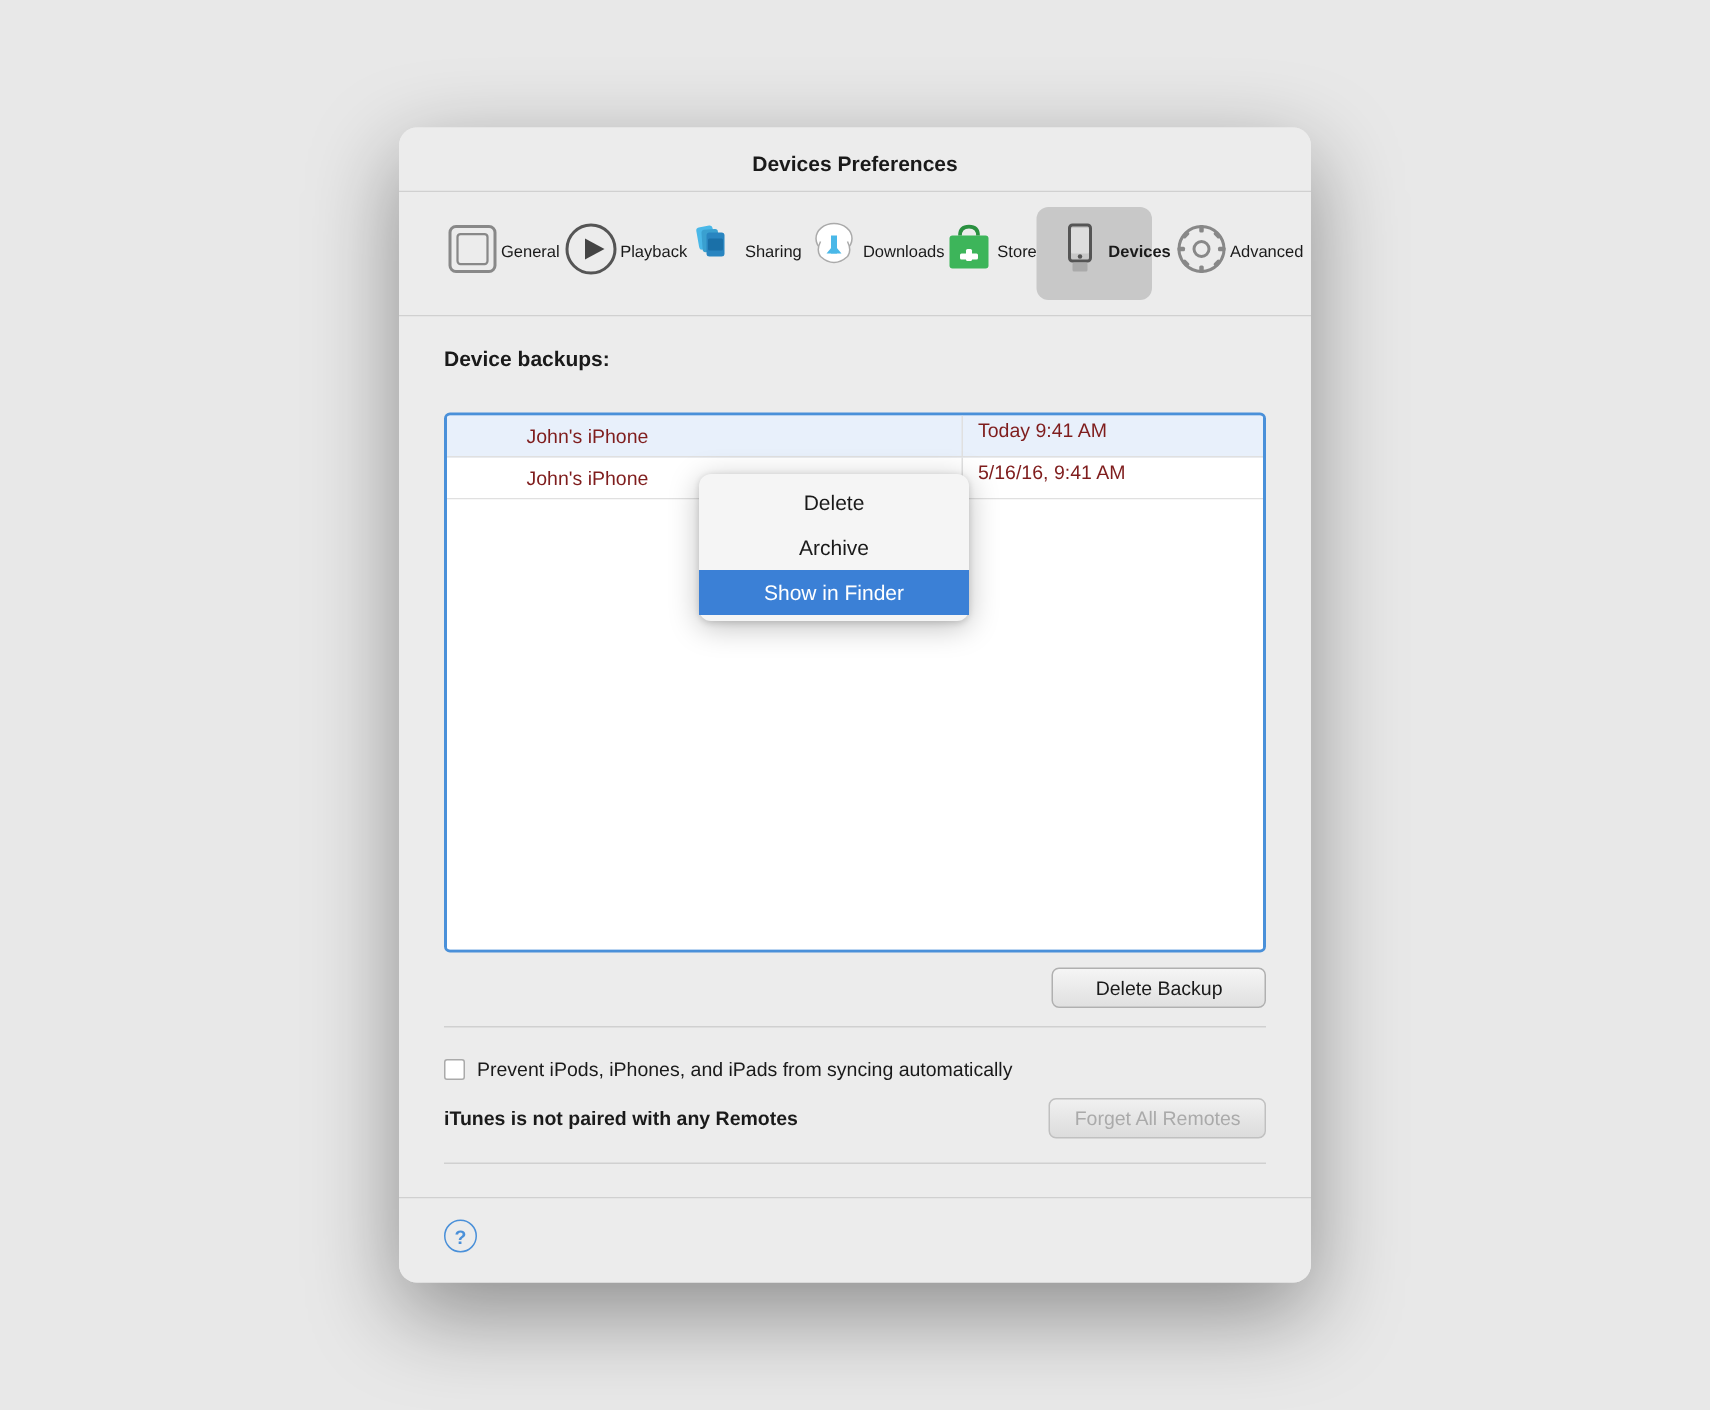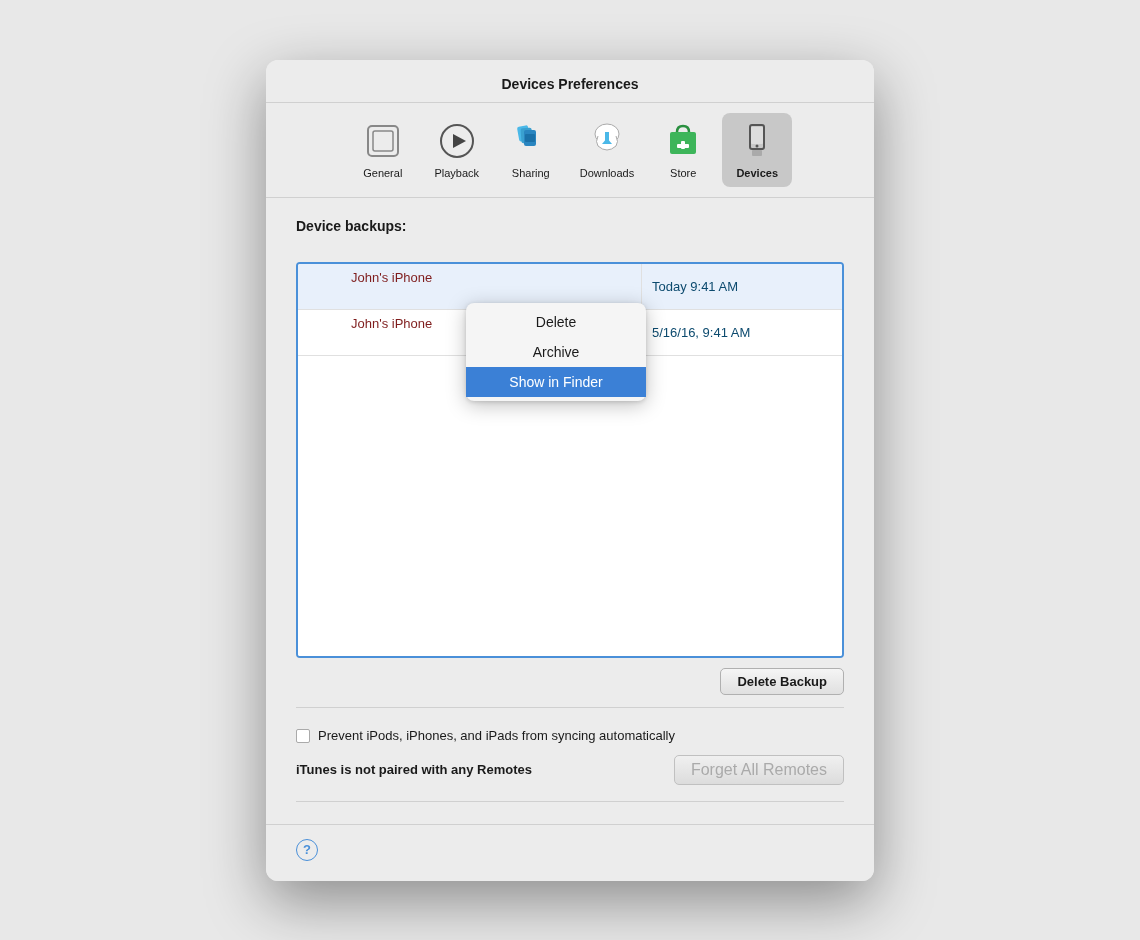--- a/index.html
+++ b/index.html
@@ -40,21 +40,21 @@
       justify-content: center;
       align-items: flex-start;
       padding: 10px 20px 10px;
       background: #ececec;
       border-bottom: 1px solid #d0d0d0;
       gap: 4px;
     }
 
     .toolbar-item {
       display: flex;
-      flex-direction: column;
+      flex-direction: row;
       align-items: center;
       padding: 6px 10px 8px;
       cursor: pointer;
       border-radius: 8px;
       min-width: 70px;
     }
 
     .toolbar-item.active {
       background: #c8c8c8;
     }
@@ -117,23 +117,23 @@
       flex: 1;
       padding: 6px 8px;
       font-size: 13px;
       color: #7f1d1d;
       border-right: 1px solid #e0e0e0;
       margin-left: 45px;
     }
 
     .backup-cell-date {
       width: 200px;
-      padding: 15px 10px;
-      font-size: 13px;
-      color: #0c4a6e;
+      padding: 2px 10px;
+      font-size: 13px;
+      color: #7f1d1d;
     }
 
     .context-menu {
       position: absolute;
       left: 200px;
       top: 105px;
       background: #f5f5f5;
       border-radius: 8px;
       box-shadow: 0 4px 20px rgba(0,0,0,0.25), 0 1px 4px rgba(0,0,0,0.15);
       padding: 4px 0;
@@ -154,28 +154,27 @@
       color: #fff;
     }
 
     .button-row {
       display: flex;
       justify-content: flex-end;
       padding: 10px 0 6px;
     }
 
     .btn {
-      padding: 5px 16px;
+      padding: 5px 28px;
       font-size: 13px;
       border-radius: 5px;
       cursor: pointer;
       border: 1px solid #b0b0b0;
       background: linear-gradient(to bottom, #f5f5f5, #e0e0e0);
       color: #1a1a1a;
-      font-weight: bold;
     }
 
     .btn:disabled {
       color: #aaa;
       cursor: default;
     }
 
     .separator {
       height: 1px;
       background: #d0d0d0;
@@ -216,21 +215,21 @@
     }
 
     .remotes-label {
       font-size: 13px;
       font-weight: 600;
       color: #1a1a1a;
     }
 
     .btn-disabled {
       padding: 5px 16px;
-      font-size: 16px;
+      font-size: 13px;
       border-radius: 5px;
       cursor: default;
       border: 1px solid #c0c0c0;
       background: linear-gradient(to bottom, #f0f0f0, #dcdcdc);
       color: #aaa;
     }
 
     .bottom-bar {
       display: flex;
       align-items: center;
@@ -358,20 +357,38 @@
         <svg width="38" height="38" viewBox="0 0 38 38">
           <rect x="12" y="3" width="14" height="24" rx="2" fill="none" stroke="#555" stroke-width="2"></rect>
           <rect x="13" y="5" width="12" height="17" rx="1" fill="#ddd"></rect>
           <circle cx="19" cy="24" r="1.5" fill="#555"></circle>
           <rect x="14" y="28" width="10" height="6" rx="1" fill="#aaa"></rect>
         </svg>
       </div>
       <span class="toolbar-label">Devices</span>
     </div>
 
+    <div class="toolbar-item">
+      <div class="toolbar-icon">
+        <svg width="38" height="38" viewBox="0 0 38 38">
+          <circle cx="19" cy="19" r="15" fill="none" stroke="#888" stroke-width="2"></circle>
+          <circle cx="19" cy="19" r="5" fill="none" stroke="#888" stroke-width="2"></circle>
+
+          <rect x="17.5" y="3" width="3" height="5" rx="1" fill="#888"></rect>
+          <rect x="17.5" y="30" width="3" height="5" rx="1" fill="#888"></rect>
+          <rect x="3" y="17.5" width="5" height="3" rx="1" fill="#888"></rect>
+          <rect x="30" y="17.5" width="5" height="3" rx="1" fill="#888"></rect>
+          <rect x="7" y="7" width="3" height="5" rx="1" fill="#888" transform="rotate(45 8.5 9.5)"></rect>
+          <rect x="28" y="7" width="3" height="5" rx="1" fill="#888" transform="rotate(-45 29.5 9.5)"></rect>
+          <rect x="7" y="26" width="3" height="5" rx="1" fill="#888" transform="rotate(-45 8.5 28.5)"></rect>
+          <rect x="28" y="26" width="3" height="5" rx="1" fill="#888" transform="rotate(45 29.5 28.5)"></rect>
+        </svg>
+      </div>
+      <span class="toolbar-label">Advanced</span>
+    </div>
   </div>
 
   <div class="content">
     <div class="section-label">Device backups:</div>
 
     <div class="backup-table">
 
       <div class="backup-row selected">
         <div class="backup-cell-name">John's iPhone</div>
         <div class="backup-cell-date">Today 9:41 AM</div>

